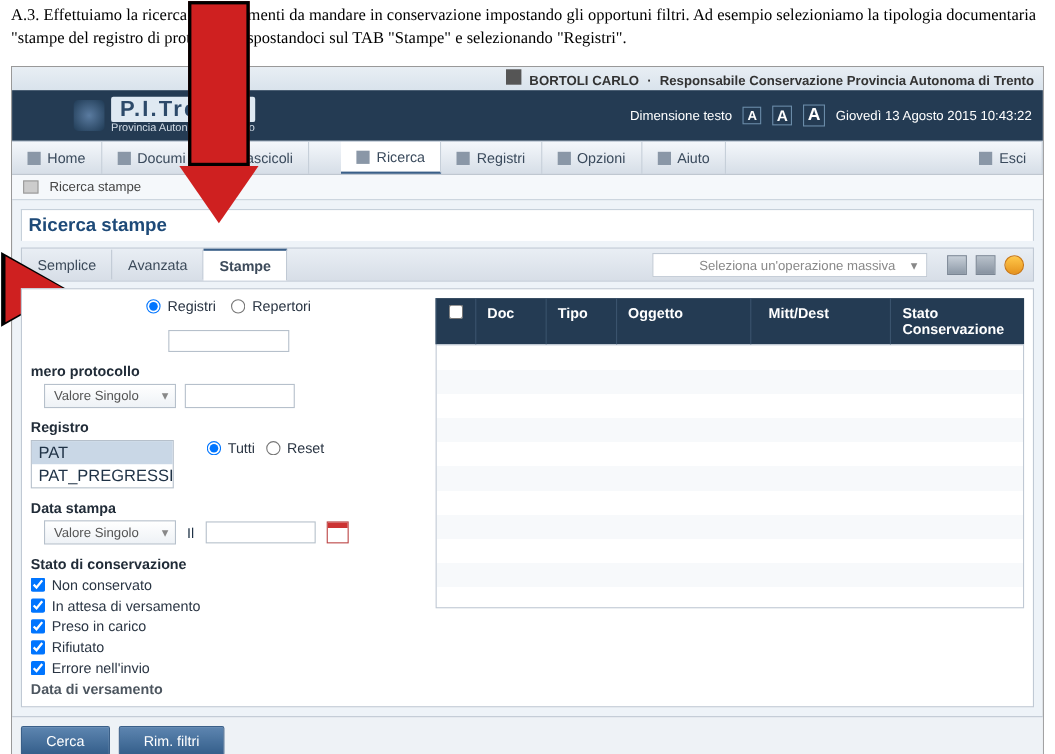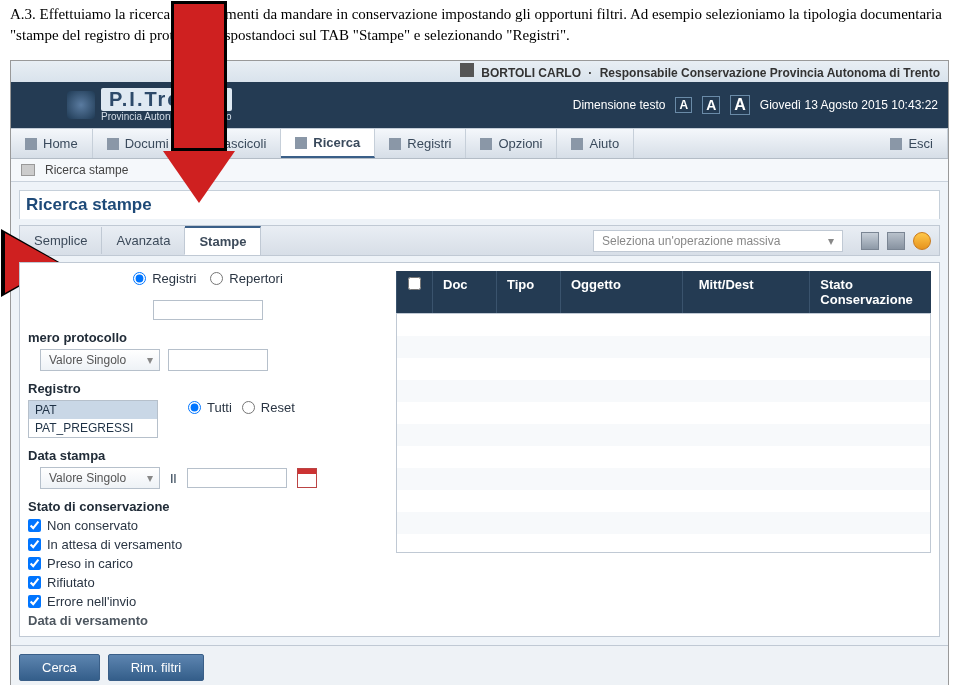--- a/index.html
+++ b/index.html
@@ -17,51 +17,51 @@
   
   .dark-bar { display: flex; align-items: center; background: #243b53; color: #fff; padding: 6px 10px; font-size: 12px; }
   .logo-box { display: flex; align-items: center; gap: 6px; margin-left: 46px; }
   .logo-emblem { width: 28px; height: 28px; background: radial-gradient(#5a7ba0,#1f3a54); border-radius: 4px; display:inline-block; }
   .logo-text { font-size: 20px; font-weight: bold; letter-spacing: 2px; color: #2d4a6a; background: #dfe9f2; padding: 0 8px; border-radius: 2px; }
   .dark-right { margin-left: auto; display: flex; align-items: center; gap: 10px; padding-left: 16px; }
   .sizebox { border:1px solid #6a8ba8; padding:0 3px; font-weight:bold; }
   
   .menubar { display: flex; background: linear-gradient(#f4f7fb,#d6dee7); border-top:1px solid #c3cdd8; border-bottom:1px solid #b3bcc6; }
   .menu-item { display:flex; align-items:center; gap:6px; padding:6px 14px; font-size:13px; color:#3a4a5c; border-right:1px solid #c6cfd9; cursor:pointer; }
-  .menu-item.active { background:#fff; font-weight:bold; border-bottom:2px solid #3a5f88; }
+  .menu-item.active { background:#fff; font-weight:normal; border-bottom:2px solid #3a5f88;margin-left:29px; }
   .menu-icon { width:12px; height:12px; background:#8a97a7; display:inline-block; }
   .menu-spacer { flex:1; }
   
   .subbar { display:flex; align-items:center; gap:10px; background:#f5f8fb; padding:4px 10px; font-size:12px; border-bottom:1px solid #c9d2dc; color:#444; }
   .mini-icon { width:14px; height:12px; background:#ccc; border:1px solid #999; display:inline-block; }
   
   .content { display:flex; flex-direction:column; padding:8px; gap:6px; }
   .panel-title { font-size:17px; font-weight:bold; color:#1e4a78; padding:4px 6px; background:#fff; border:1px solid #c6d0da; border-bottom:none; }
   
-  .tabs-row { display:flex; align-items:center; background:linear-gradient(#e9eef4,#d7dee7); border:1px solid #c0c9d4; }
+  .tabs-row { display:flex; align-items:center; background:linear-gradient(#e9eef4,#d7dee7); border:1px solid #c0c9d4;text-align:right; }
   .tabbtn { padding:6px 14px; font-size:13px; color:#3c4a5a; border-right:1px solid #c0c9d4; cursor:pointer; }
   .tabbtn.sel { background:#fff; font-weight:bold; border-top:2px solid #3a5f88; }
   .tabs-row .gap { flex:1; }
   .mass-select { background:#fff; border:1px solid #c0c9d4; padding:3px 28px 3px 8px; font-size:12px; color:#888; margin-right:10px; min-width:250px; position:relative; }
   .mass-select:after{ content:"▾"; position:absolute; right:8px; color:#888; }
   .tbicons { display:flex; gap:8px; padding:0 8px; }
   .tbicon { width:18px; height:18px; display:inline-block; }
   .icon-save { background:linear-gradient(#c7cfd8,#8d99a7); border:1px solid #7a8593; }
   .icon-wrench { background:linear-gradient(#b8c1cb,#8792a0); border:1px solid #7a8593; }
   .icon-star { background:linear-gradient(#ffc84a,#e6931e); border:1px solid #c9791a; border-radius:50%; }
   
   .main-split { display:flex; gap:8px; border:1px solid #c0c9d4; background:#fff; padding:8px; position:relative; }
   .left-col { width:360px; font-size:13px; color:#1f3246; display:flex; flex-direction:column; gap:10px; }
   .field-group { display:flex; flex-direction:column; gap:4px; }
   .field-label { font-weight:bold; color:#212c38; font-size:13px; }
   .radios { display:flex; gap:14px; align-items:center; font-size:13px; }
   .dd { display:inline-flex; align-items:center; border:1px solid #b6c0cb; background:linear-gradient(#fff,#eef2f6); padding:3px 8px; font-size:12px; color:#555; min-width:120px; position:relative;margin-left:12px; }
   .dd:after{ content:"▾"; position:absolute; right:6px; color:#888; }
   .txtbox { border:1px solid #b6c0cb; padding:3px 6px; font-size:12px; background:#fff; min-width:100px; min-height:20px; }
-  .listbox { border:1px solid #b6c0cb; background:#fff; font-size:12px; }
+  .listbox { border:1px solid #b6c0cb; background:#fff; font-size:15px; }
   .listbox .opt { padding:2px 6px; }
   .listbox .opt.sel { background:#c9d7e6; }
   .chk-row { display:flex; align-items:center; gap:6px; font-size:13px; color:#2a3543; }
   .cal-icon { width:20px; height:20px; display:inline-block; background:#fff; border:1px solid #b44; position:relative; }
   .cal-icon:before{ content:""; position:absolute; top:0; left:0; right:0; height:5px; background:#c33; }
   
   .arrow-block { position:absolute; left:152px; top:-60px; width:72px; height:200px; pointer-events:none; }
   .arrow-stem { width:56px; height:150px; background:#cf2020; border:3px solid #000; margin:0 auto; }
   .arrow-head { width:0; height:0; border-left:36px solid transparent; border-right:36px solid transparent; border-top:52px solid #cf2020; margin:0 auto; position:relative; }
   .arrow-head:before{ content:""; position:absolute; left:-40px; top:-58px; width:0; height:0; border-left:40px solid transparent; border-right:40px solid transparent; border-top:58px solid #000; z-index:-1; }

